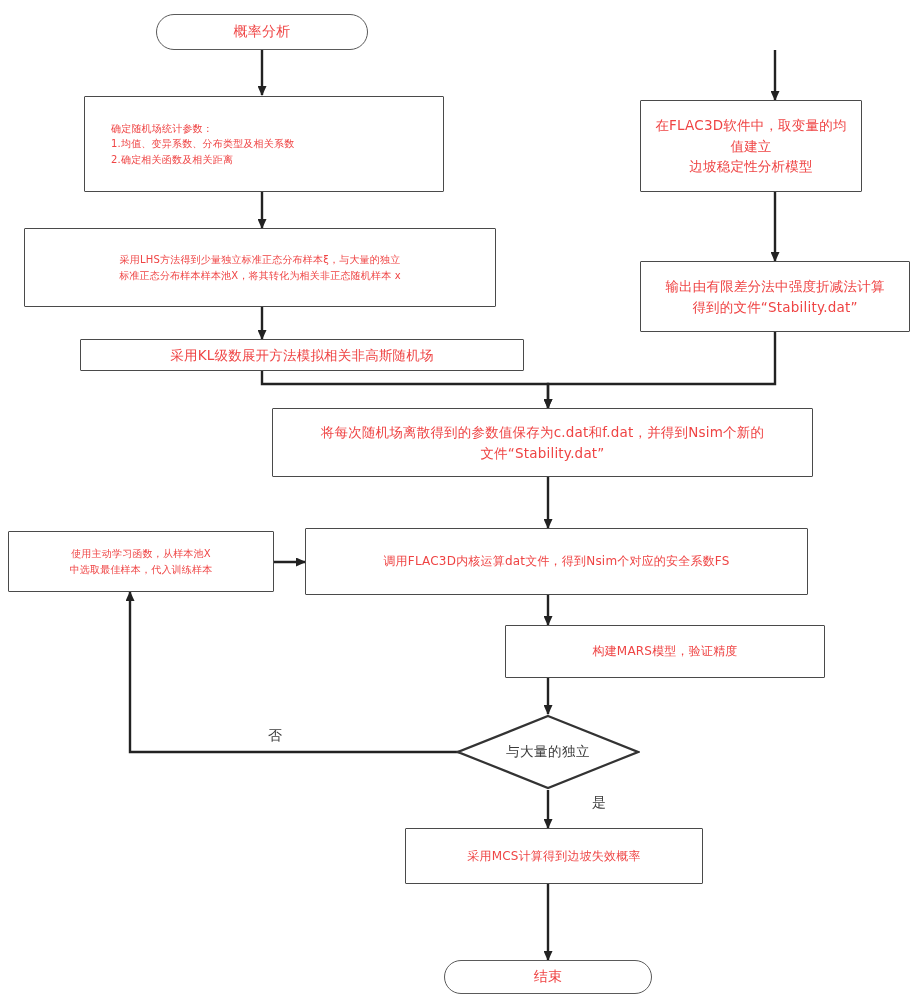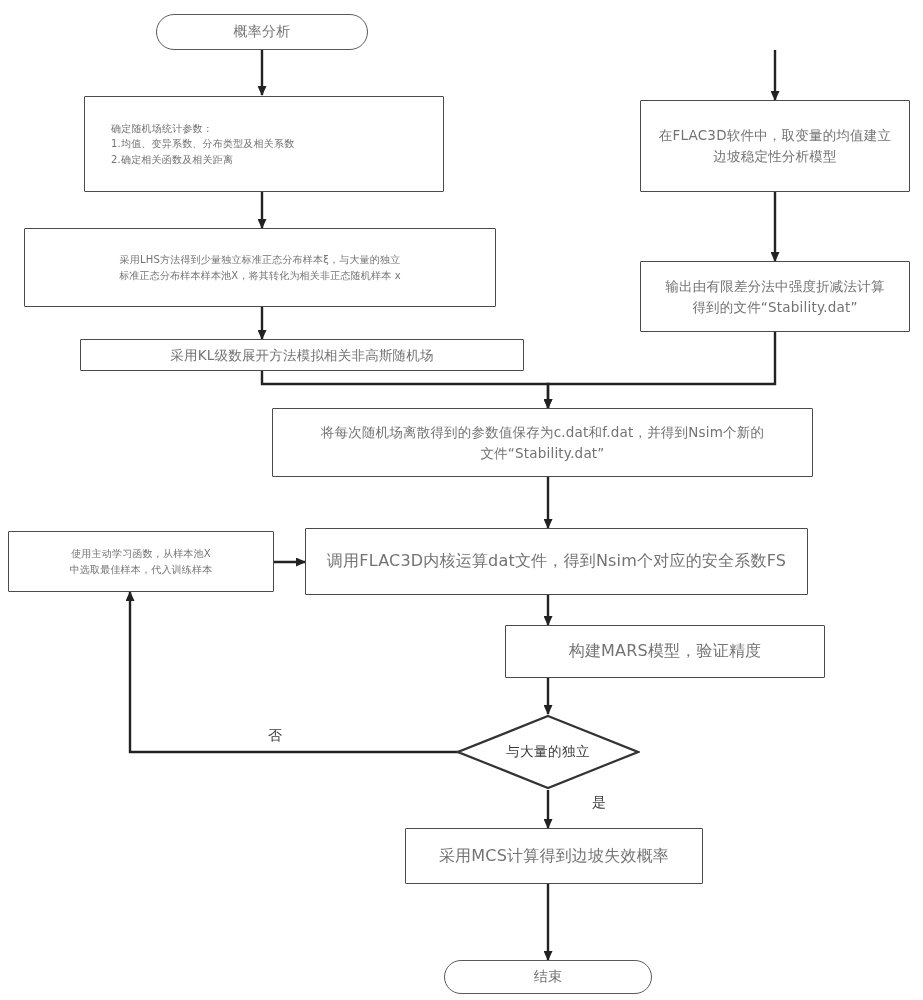--- a/index.html
+++ b/index.html
@@ -27,21 +27,21 @@
   }
   .node {
     position: absolute;
     box-sizing: border-box;
     background: #ffffff;
     border: 1.6px solid #4a4a4a;
     display: flex;
     align-items: center;
     justify-content: center;
     text-align: center;
-    color: #737373;
+    color: #ef4444;
     line-height: 1.55;
     letter-spacing: 0.2px;
   }
   .node.terminator {
     border-radius: 26px;
     border-width: 1.4px;
     border-color: #5a5a5a;
   }
   .node.process {
     border-radius: 1px;
@@ -77,21 +77,21 @@
   }
   .edge-label {
     position: absolute;
     font-size: 14px;
     color: #3a3a3a;
     letter-spacing: 0.5px;
   }
   .fs-13 { font-size: 10px; }
   .fs-135 { font-size: 13.5px; }
   .fs-14 { font-size: 14px; }
-  .fs-145 { font-size: 16px; }
+  .fs-145 { font-size: 12px; }
 </style>
 </head>
 <body>
 
 <div id="canvas">
 
   <svg id="wires" viewBox="0 0 923 1000" xmlns="http://www.w3.org/2000/svg">
     <defs>
       <marker id="arrowhead" markerWidth="10" markerHeight="9" refX="9" refY="4.5" orient="auto" markerUnits="userSpaceOnUse">
         <path d="M0,0 L10,4.5 L0,9 z" fill="#222222"></path>
@@ -142,21 +142,21 @@
 
   <div class="node process fs-13" style="left:24px; top:228px; width:472px; height:79px;">
     <span class="txt">采用LHS方法得到少量独立标准正态分布样本ξ，与大量的独立
 标准正态分布样本样本池X，将其转化为相关非正态随机样本 x</span>
   </div>
 
   <div class="node process fs-135" style="left:80px; top:339px; width:444px; height:32px;">
     <span class="txt">采用KL级数展开方法模拟相关非高斯随机场</span>
   </div>
 
-  <div class="node process fs-135" style="left:640px; top:100px; width:270px; height:92px;">
+  <div class="node process fs-135" style="left:640px; top:100px; width:222px; height:92px;">
     <span class="txt">在FLAC3D软件中，取变量的均值建立
 边坡稳定性分析模型</span>
   </div>
 
   <div class="node process fs-135" style="left:640px; top:261px; width:270px; height:71px;">
     <span class="txt">输出由有限差分法中强度折减法计算
 得到的文件“Stability.dat”</span>
   </div>
 
   <div class="node process fs-135" style="left:272px; top:408px; width:541px; height:69px;">

